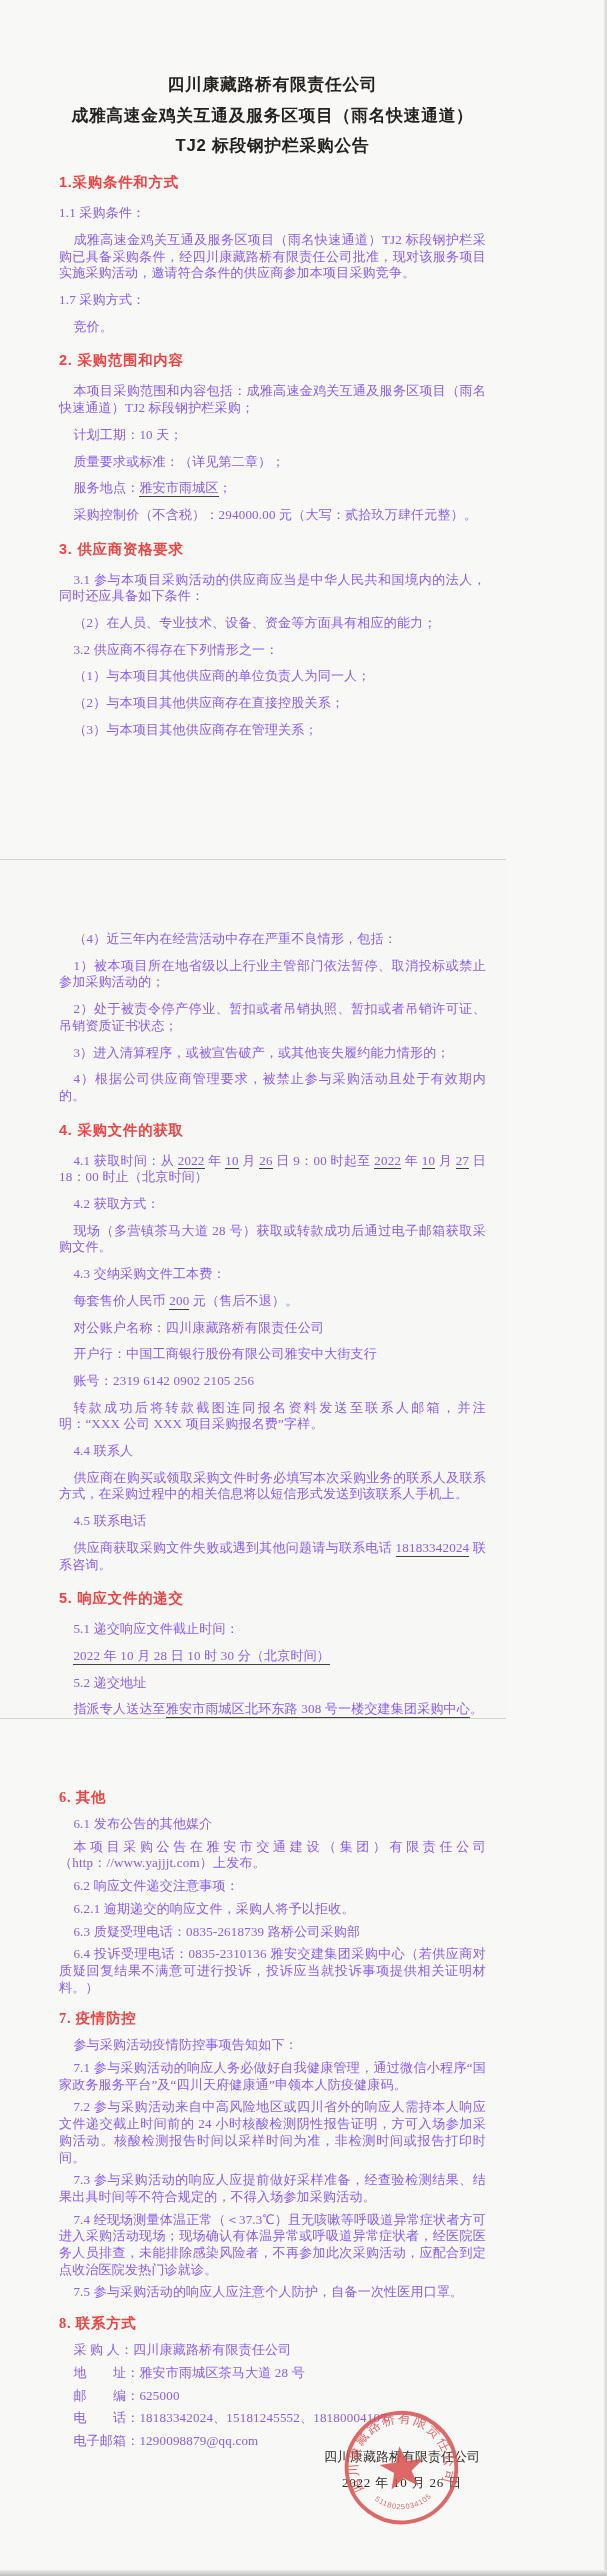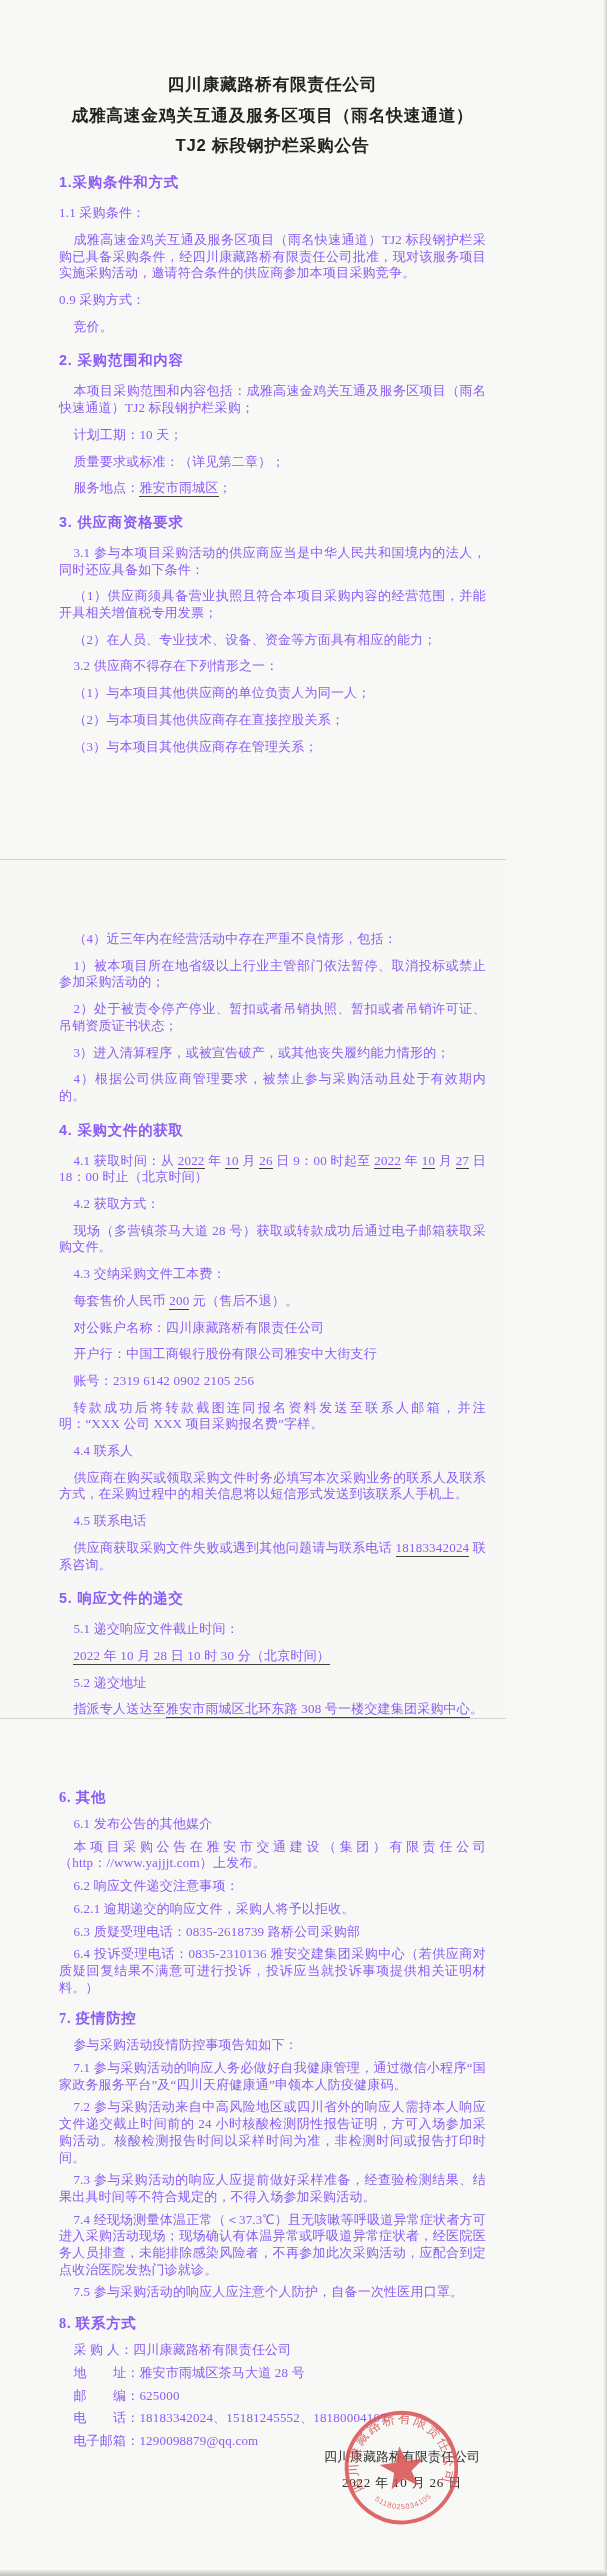--- a/index.html
+++ b/index.html
@@ -7,21 +7,21 @@
   .page{position:relative;width:506px;height:859px;box-sizing:border-box;padding:0 20px 0 59px;overflow:hidden;background:#f8f8f6;}
   .page + .page{border-top:0.8px solid #d3d3d0;}
   .page-2{background:#f7f7f5;}
   .flow{position:relative;}
   .page-2 .flow{padding-top:61px;}
   .page-3 .flow{padding-top:56px;}
   .flow p{margin:10px 0;font:13px/16.7px "Liberation Serif",serif;color:#8b5cf6;text-align:justify;letter-spacing:0.2px;}
   .page-3 .flow p{margin:6px 0;}
   p.title{font:bold 16.7px/23px "Liberation Sans",sans-serif;color:#23221f;text-align:center;text-indent:0;margin:7.6px 0;letter-spacing:0.8px;}
   p.title:first-child{margin-top:73px;}
-  h2.heading{font:bold 14.4px/20px "Liberation Sans",sans-serif;color:#8b5cf6;margin:15px 0 13px;letter-spacing:0.8px;}
+  h2.heading{font:bold 14.4px/20px "Liberation Sans",sans-serif;color:#ef4444;margin:15px 0 13px;letter-spacing:0.8px;}
   .page-3 .flow h2.heading{margin:12px 0 9px;font-family:Liberation Serif, serif;}
   p.para{text-indent:14.4px;}
   p.para-flush{text-indent:0;}
   .ul{border-bottom:0.8px solid #45423e;padding-bottom:0.8px;}
   .sig-line{position:absolute;left:288px;width:228px;text-align:center;font:13px/18px "Liberation Serif",serif;color:#2e2c28;z-index:2;}
   .sig-company{top:729px;}
   .sig-date{top:755px;letter-spacing:0.8px;}
   .stamp{position:absolute;left:336px;top:682px;width:135px;height:135px;opacity:.85;transform:rotate(-8deg);z-index:3;}
   .scan-right{position:absolute;top:0;right:0;width:3.8px;height:100%;background:linear-gradient(to right,rgba(110,110,108,0),rgba(110,110,108,.28));z-index:5;}
   .scan-bottom{position:absolute;left:0;bottom:0;width:100%;height:6px;background:linear-gradient(#ebebe9,#bdbdbb);z-index:5;}
@@ -32,30 +32,30 @@
 <div id="screenshot">
 
   <div class="page page-1">
     <div class="flow">
         <p class="title"><span>四川康藏路桥有限责任公司</span></p>
         <p class="title"><span>成雅高速金鸡关互通及服务区项目（雨名快速通道）</span></p>
         <p class="title"><span>TJ2 标段钢护栏采购公告</span></p>
         <h2 class="heading"><span>1.采购条件和方式</span></h2>
         <p class="para-flush"><span>1.1 采购条件：</span></p>
         <p class="para"><span>成雅高速金鸡关互通及服务区项目（雨名快速通道）TJ2 标段钢护栏采购已具备采购条件，经四川康藏路桥有限责任公司批准，现对该服务项目实施采购活动，邀请符合条件的供应商参加本项目采购竞争。</span></p>
-        <p class="para-flush"><span>0.9 采购方式：</span></p>
+        <p class="para-flush"><span>1.7 采购方式：</span></p>
         <p class="para"><span>竞价。</span></p>
         <h2 class="heading"><span>2. 采购范围和内容</span></h2>
         <p class="para"><span>本项目采购范围和内容包括：成雅高速金鸡关互通及服务区项目（雨名快速通道）TJ2 标段钢护栏采购；</span></p>
         <p class="para"><span>计划工期：10 天；</span></p>
         <p class="para"><span>质量要求或标准：（详见第二章）；</span></p>
         <p class="para"><span>服务地点：</span><span class="ul">雅安市雨城区</span><span>；</span></p>
+        <p class="para"><span>采购控制价（不含税）：294000.00 元（大写：贰拾玖万肆仟元整）。</span></p>
         <h2 class="heading"><span>3. 供应商资格要求</span></h2>
         <p class="para"><span>3.1 参与本项目采购活动的供应商应当是中华人民共和国境内的法人，同时还应具备如下条件：</span></p>
-        <p class="para"><span>（1）供应商须具备营业执照且符合本项目采购内容的经营范围，并能开具相关增值税专用发票；</span></p>
         <p class="para"><span>（2）在人员、专业技术、设备、资金等方面具有相应的能力；</span></p>
         <p class="para"><span>3.2 供应商不得存在下列情形之一：</span></p>
         <p class="para"><span>（1）与本项目其他供应商的单位负责人为同一人；</span></p>
         <p class="para"><span>（2）与本项目其他供应商存在直接控股关系；</span></p>
         <p class="para"><span>（3）与本项目其他供应商存在管理关系；</span></p>
       </div>
   </div>
 
   <div class="page page-2">
     <div class="flow">

